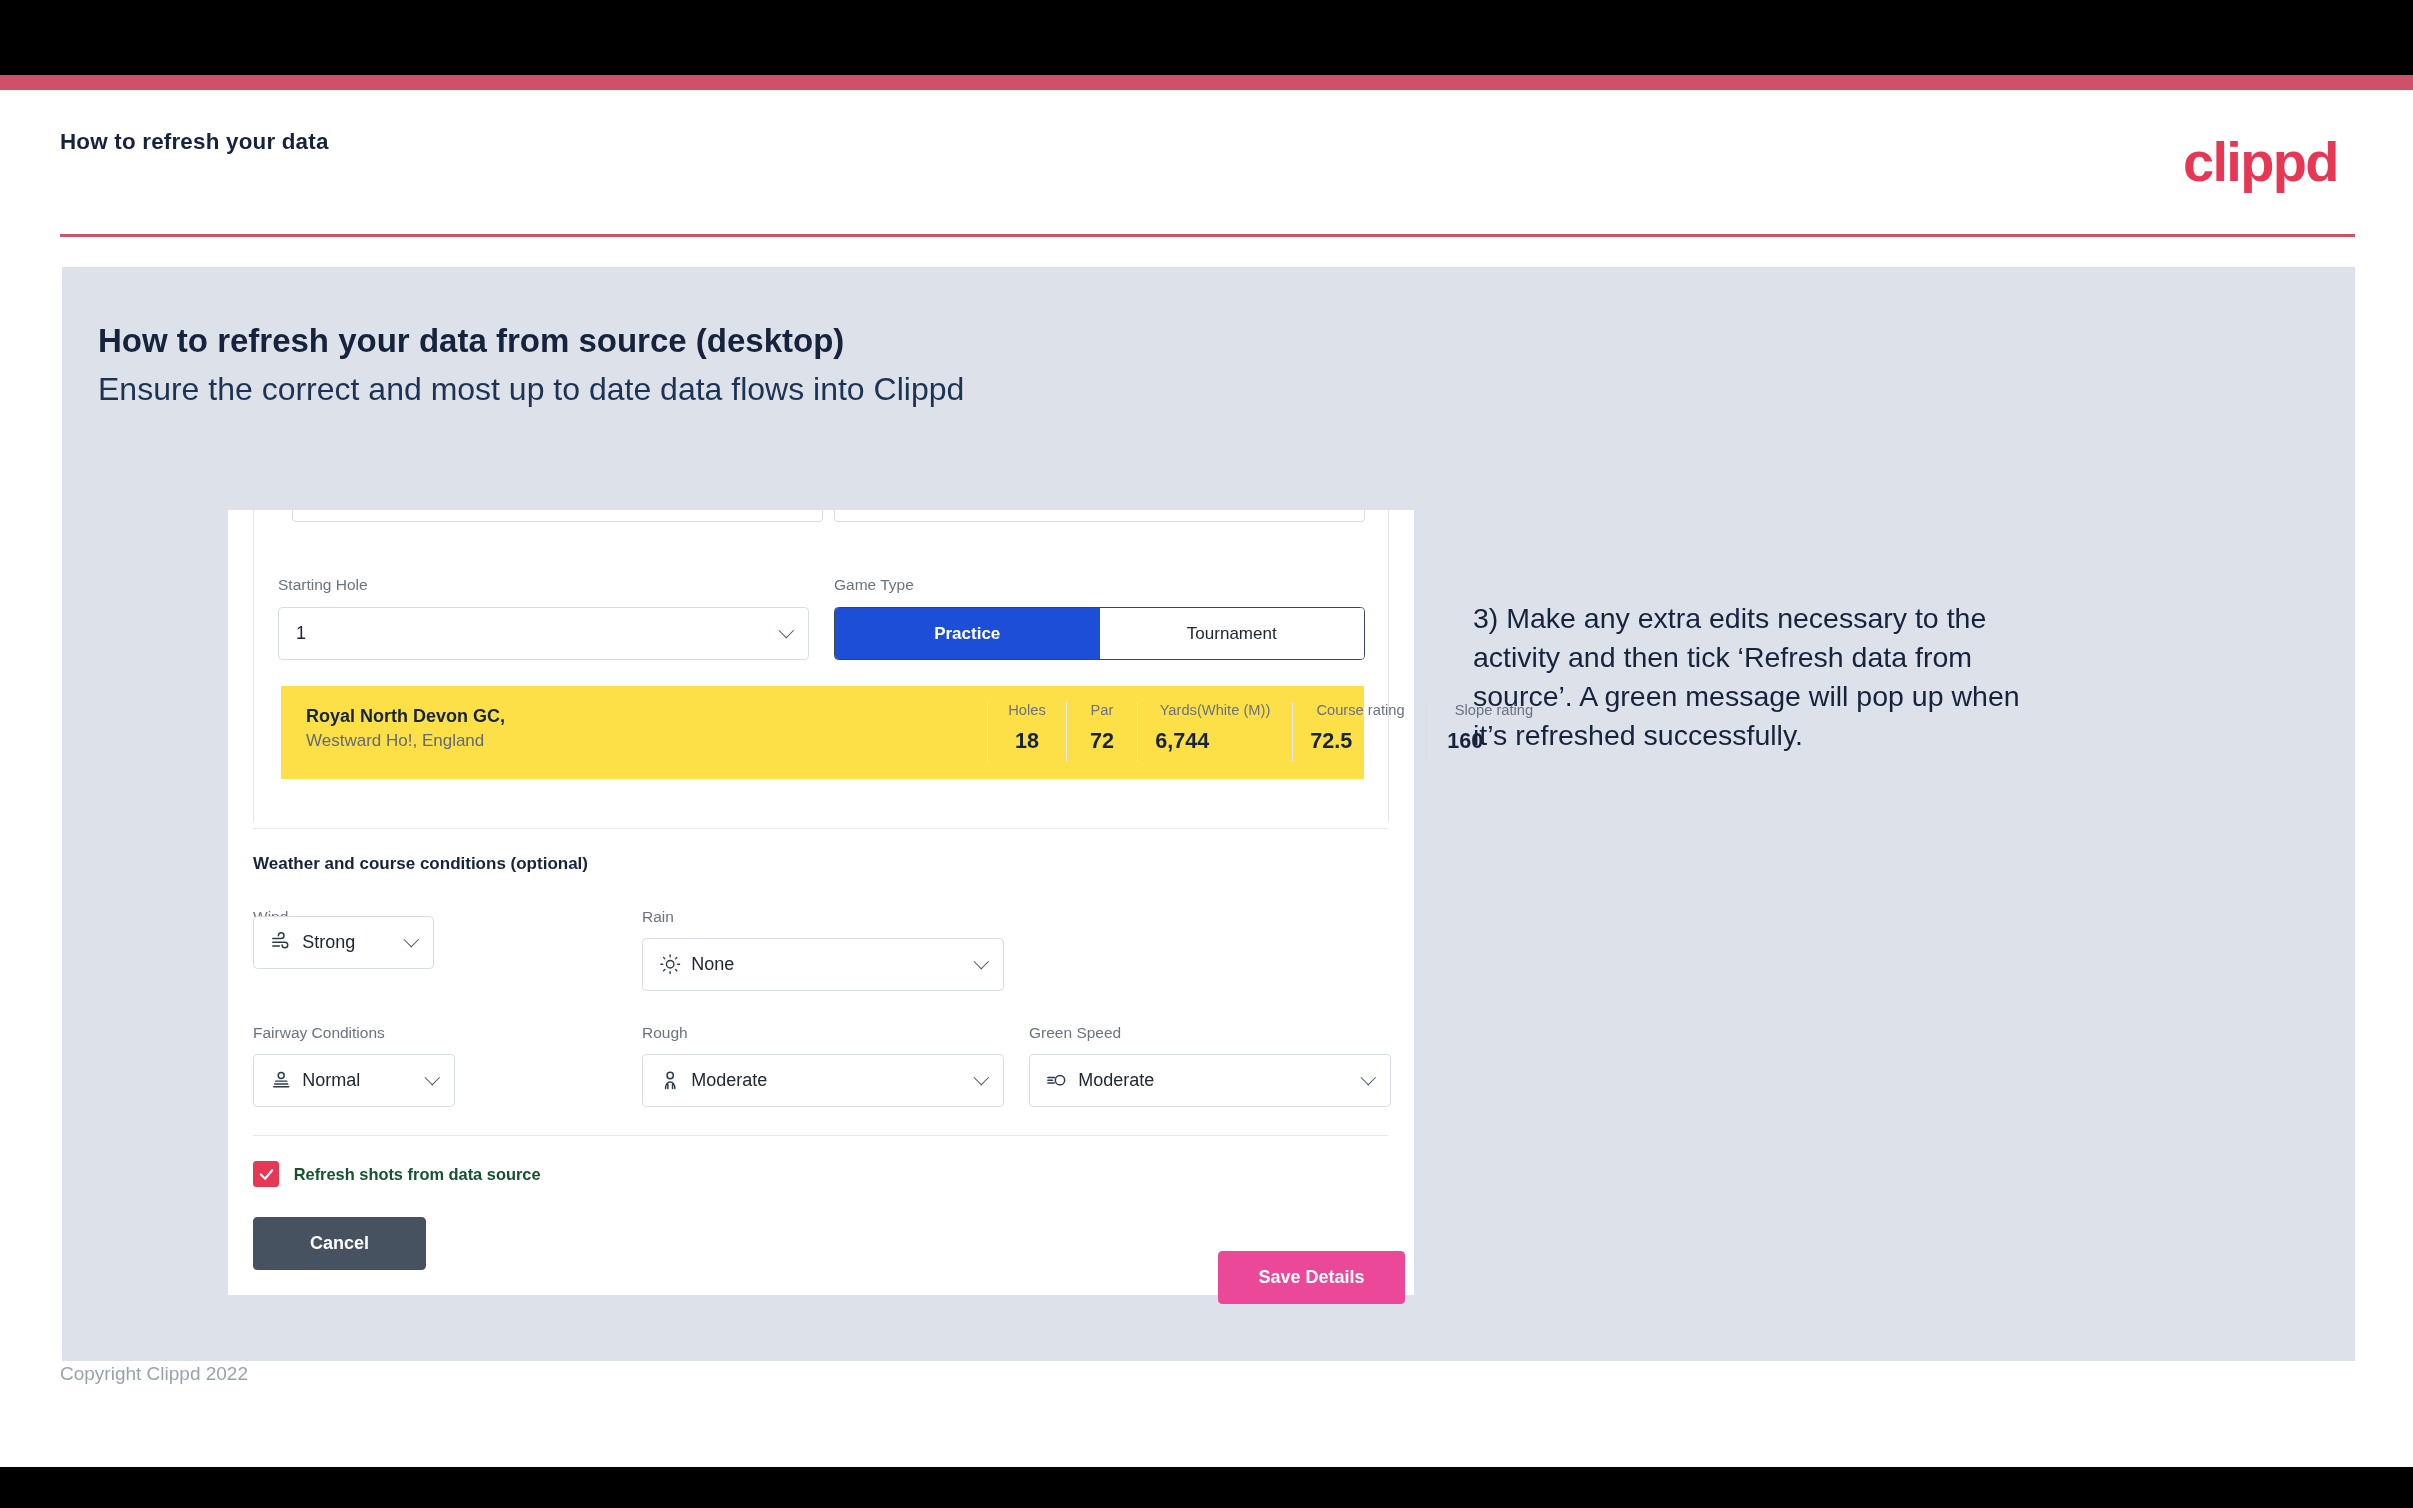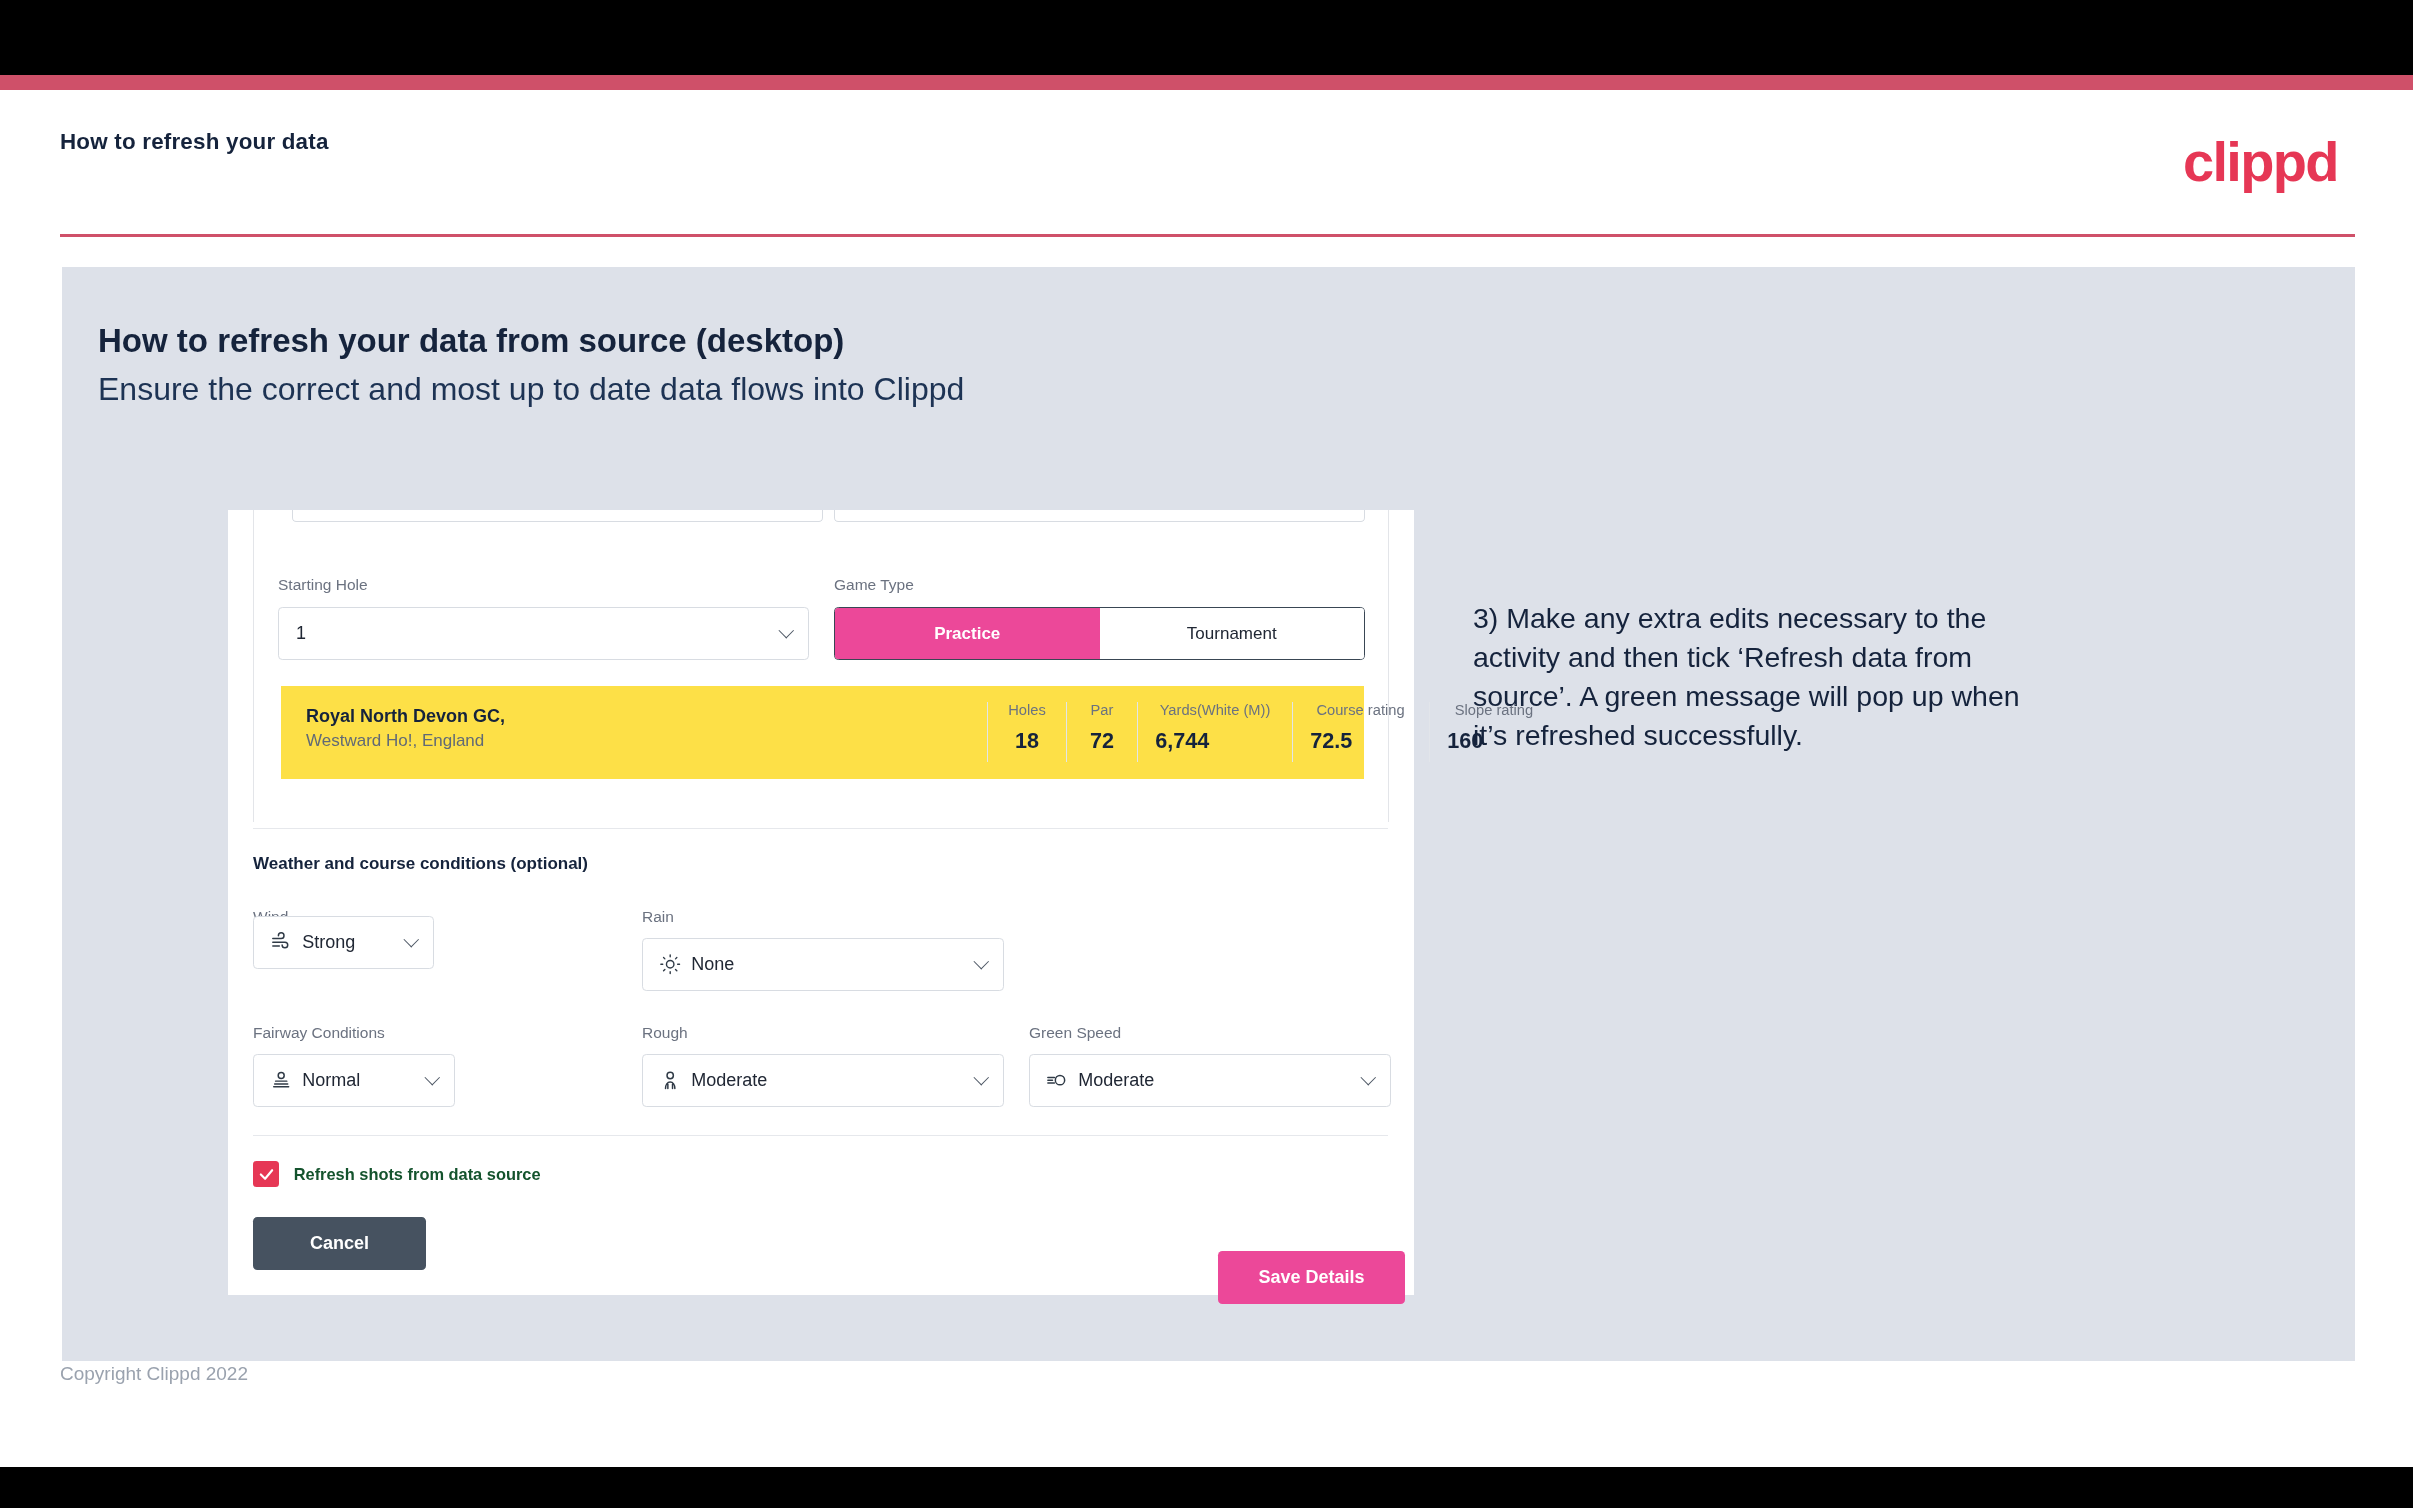--- a/index.html
+++ b/index.html
@@ -96,21 +96,21 @@
   
   #game-type-label { left:834px; top:576px; }
   .toggle {
     position:absolute; left:834px; top:607px; width:531px; height:53px;
     border:0.9px solid #394654; border-radius:4.3px; overflow:hidden; display:flex;
   }
   .toggle > div {
     flex:1; display:flex; align-items:center; justify-content:center;
     font-size:17px;
   }
-  .toggle .on  { background:#ec4899; color:#fff; font-weight:bold; }
+  .toggle .on  { background:#1d4ed8; color:#fff; font-weight:bold; }
   .toggle .off { background:#fff; color:#202734; }
 
   
   .course-strip {
     position:absolute; left:281px; top:686px; width:1083px; height:93px;
     background:#fde047;
   }
   .course-name {
     position:absolute; left:25px; top:20px;
     font-size:18px; font-weight:bold; color:#15233c;

